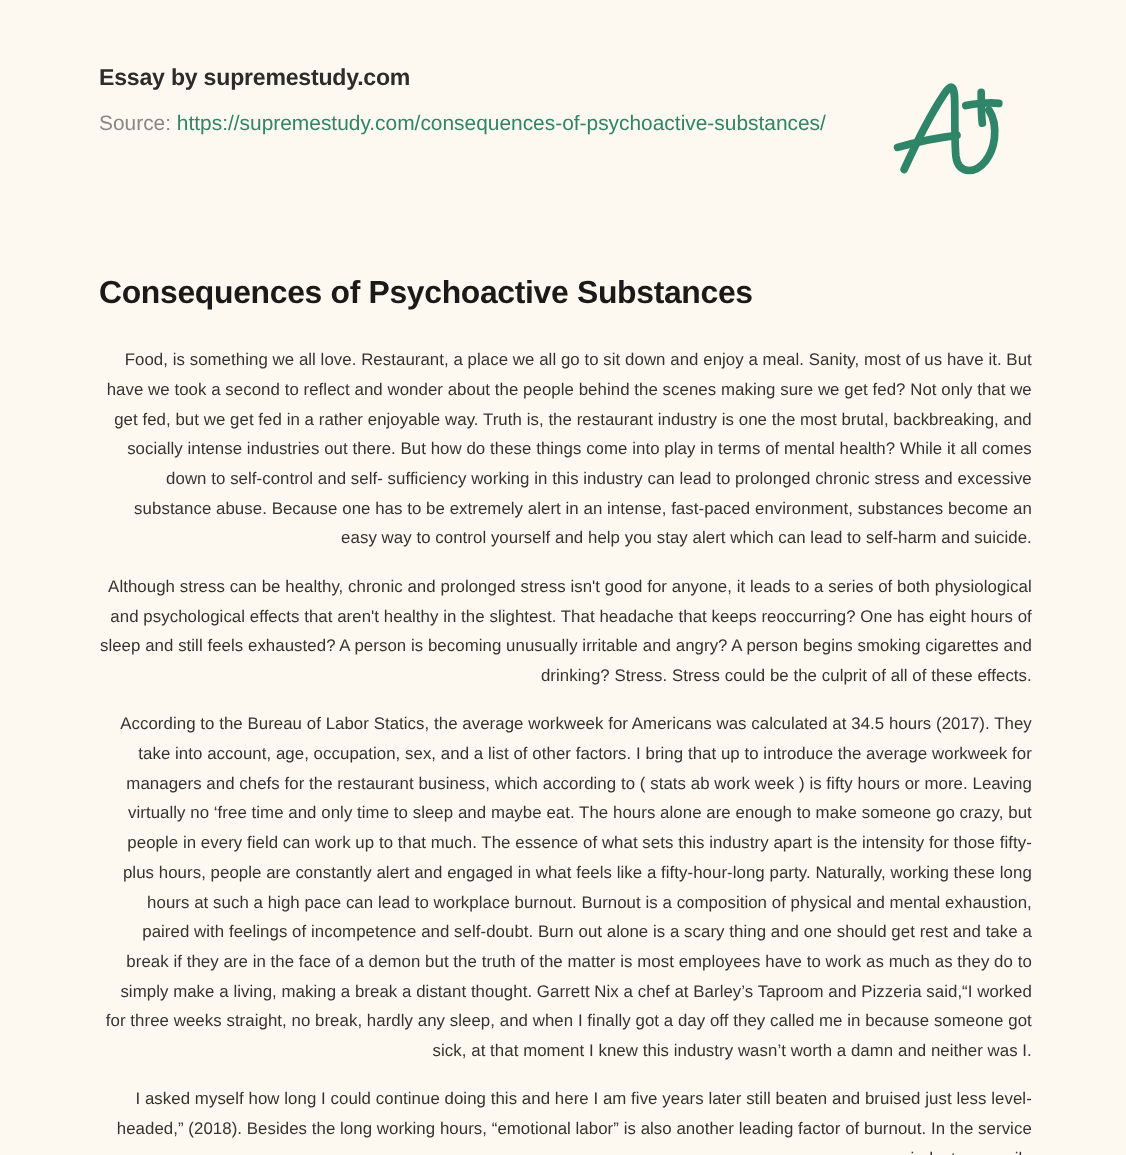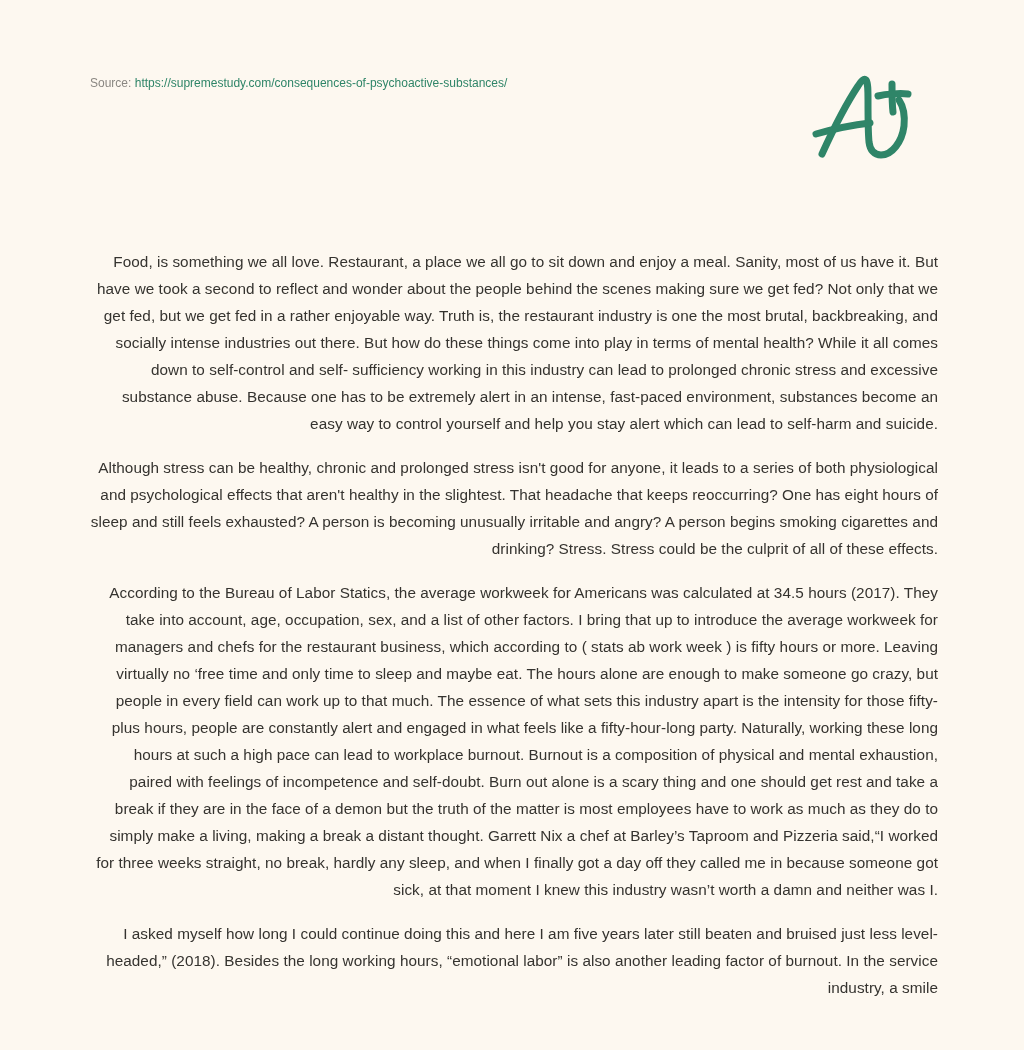--- a/index.html
+++ b/index.html
@@ -41,21 +41,21 @@
     font-size: 21px;
     font-weight: bold;
     color: #2e2c2b;
     letter-spacing: -0.2px;
     line-height: 1.2;
     margin: 0;
   }
 
   .source-line {
     margin-top: 18px;
-    font-size: 12px;
+    font-size: 19px;
     line-height: 1.3;
     color: #8a8782;
     white-space: nowrap;
   }
 
   .source-label {
     color: #8a8782;
   }
 
   .source-url {
@@ -107,38 +107,40 @@
   }
 </style>
 </head>
 <body>
 
 <div class="page">
 
   <div class="header">
 
     <div class="brand-block">
+      <div class="essay-by">Essay by supremestudy.com</div>
       <div class="source-line">
         <span class="source-label">Source: </span><a class="source-url" href="#">https://supremestudy.com/consequences-of-psychoactive-substances/</a>
       </div>
     </div>
 
     <div class="logo">
       <svg viewBox="0 0 120 104" xmlns="http://www.w3.org/2000/svg" fill="none" stroke="#2f8568" stroke-width="7" stroke-linecap="round" stroke-linejoin="round">
         <path d="M16 92 C26 70 40 42 52 24 C55 19 58 16 60 18 C62 21 62 28 62 38 C62 54 62 70 63 80 C64 88 68 93 75 93 C86 93 96 80 98 64 C99 54 97 44 93 38"></path>
         <path d="M10 72 C24 68 46 63 64 61"></path>
         <path d="M86 22 C86 32 86 42 87 50"></path>
         <path d="M72 34 C80 32 94 31 102 32"></path>
       </svg>
     </div>
 
   </div>
 
   <div class="content">
 
+    <h1 class="article-title">Consequences of Psychoactive Substances</h1>
 
     <p class="para">Food, is something we all love. Restaurant, a place we all go to sit down and enjoy a meal. Sanity, most of us have it. But have we took a second to reflect and wonder about the people behind the scenes making sure we get fed? Not only that we get fed, but we get fed in a rather enjoyable way. Truth is, the restaurant industry is one the most brutal, backbreaking, and socially intense industries out there. But how do these things come into play in terms of mental health? While it all comes down to self-control and self- sufficiency working in this industry can lead to prolonged chronic stress and excessive substance abuse. Because one has to be extremely alert in an intense, fast-paced environment, substances become an easy way to control yourself and help you stay alert which can lead to self-harm and suicide.</p>
 
     <p class="para">Although stress can be healthy, chronic and prolonged stress isn't good for anyone, it leads to a series of both physiological and psychological effects that aren't healthy in the slightest. That headache that keeps reoccurring? One has eight hours of sleep and still feels exhausted? A person is becoming unusually irritable and angry? A person begins smoking cigarettes and drinking? Stress. Stress could be the culprit of all of these effects.</p>
 
     <p class="para">According to the Bureau of Labor Statics, the average workweek for Americans was calculated at 34.5 hours (2017). They take into account, age, occupation, sex, and a list of other factors. I bring that up to introduce the average workweek for managers and chefs for the restaurant business, which according to ( stats ab work week ) is fifty hours or more. Leaving virtually no ‘free time and only time to sleep and maybe eat. The hours alone are enough to make someone go crazy, but people in every field can work up to that much. The essence of what sets this industry apart is the intensity for those fifty-plus hours, people are constantly alert and engaged in what feels like a fifty-hour-long party. Naturally, working these long hours at such a high pace can lead to workplace burnout. Burnout is a composition of physical and mental exhaustion, paired with feelings of incompetence and self-doubt. Burn out alone is a scary thing and one should get rest and take a break if they are in the face of a demon but the truth of the matter is most employees have to work as much as they do to simply make a living, making a break a distant thought. Garrett Nix a chef at Barley’s Taproom and Pizzeria said,“I worked for three weeks straight, no break, hardly any sleep, and when I finally got a day off they called me in because someone got sick, at that moment I knew this industry wasn’t worth a damn and neither was I.</p>
 
     <p class="para">I asked myself how long I could continue doing this and here I am five years later still beaten and bruised just less level-headed,” (2018). Besides the long working hours, “emotional labor” is also another leading factor of burnout. In the service industry, a smile</p>
 
   </div>

